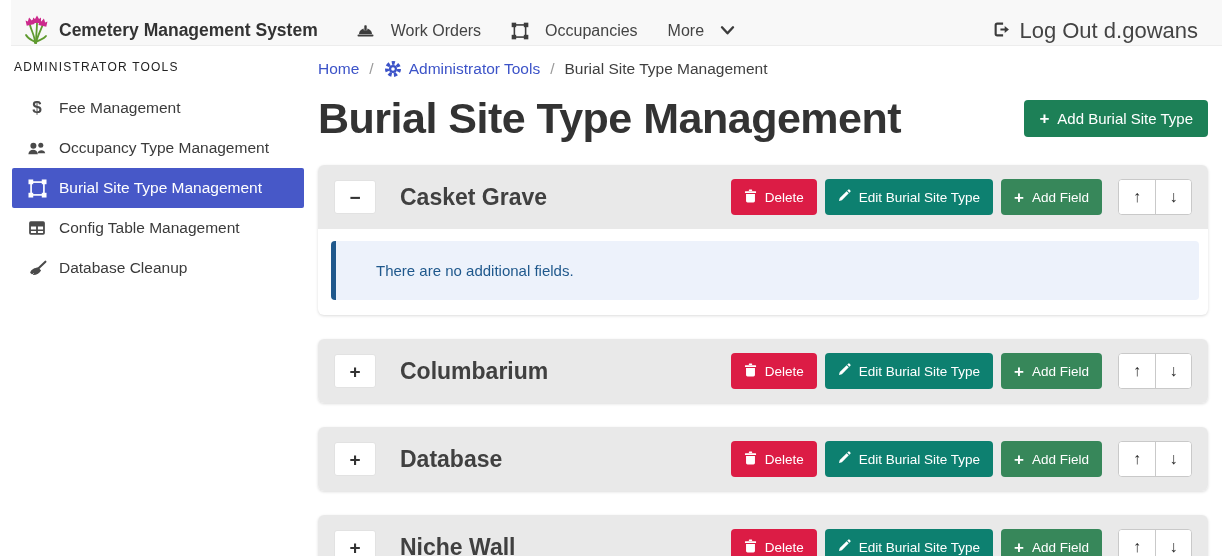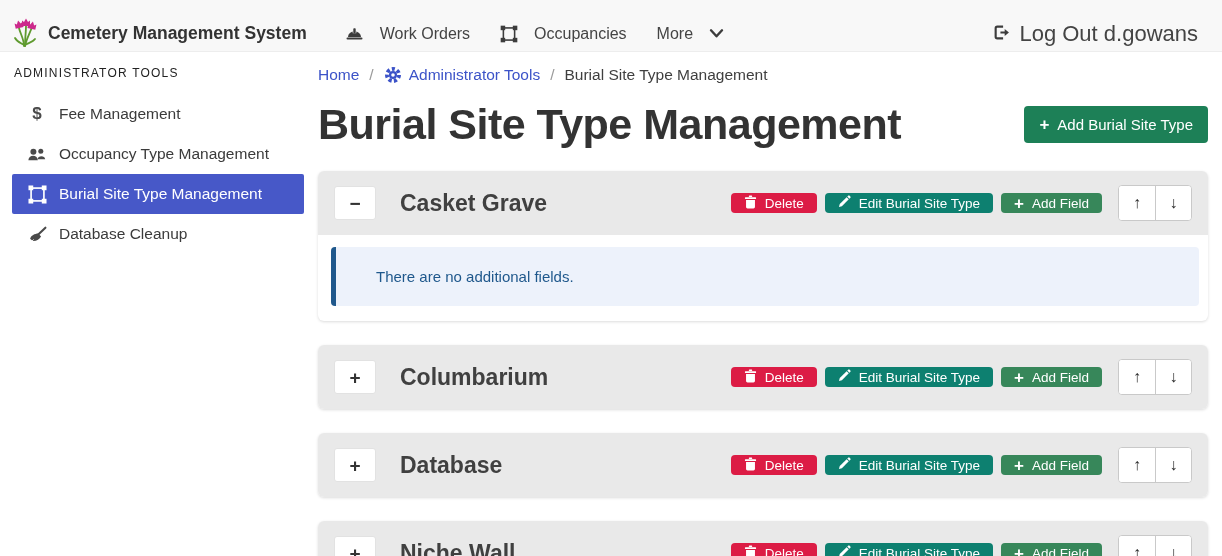--- a/index.html
+++ b/index.html
@@ -1,21 +1,21 @@
 <!DOCTYPE html>
 <html><head>
 <meta charset="utf-8">
 <style>
   * { margin:0; padding:0; box-sizing:border-box; }
   html,body { width:1222px; height:556px; overflow:hidden; background:#fff;
     font-family:"Liberation Sans", sans-serif; color:#3c3c3c; }
 
   
-  .navbar { height:52px; background:#f8f8f8; border-bottom:1px solid #ededed;
-    display:flex; align-items:center; padding:16px 24px 0 12px; }
+  .navbar { height:46px; background:#f8f8f8; border-bottom:1px solid #ededed;
+    display:flex; align-items:center; padding:16px 24px 0 12px;margin-left:11px; }
   .brand { display:flex; align-items:center; gap:10px; cursor:pointer; }
   .brand-title { font-size:17.5px; font-weight:700; color:#333; }
   .nav-items { display:flex; align-items:center; margin-left:38px; gap:30px; }
   .nav-item { display:flex; align-items:center; gap:16px; font-size:16px; color:#444; cursor:pointer; }
   .nav-item svg { display:block; }
   .nav-spacer { flex:1; }
   .logout { display:flex; align-items:center; gap:9px; font-size:22px; color:#444; cursor:pointer; }
 
   
   .layout { display:flex; align-items:flex-start; }
@@ -45,21 +45,21 @@
   .plus-glyph { font-size:17px; font-weight:700; line-height:1; }
 
   .panels { margin-top:22px; display:flex; flex-direction:column; gap:24px; }
   .panel { border-radius:6px; background:#fff; box-shadow:0 1px 3px rgba(0,0,0,.14); }
   .panel-header { background:#e9e9e9; border-radius:6px; display:flex; align-items:center; padding:14px 16px; }
   .panel.expanded .panel-header { border-radius:6px 6px 0 0; }
   .toggle-btn { width:42px; height:34px; background:#fff; border:1px solid #e2e2e2; border-radius:3px;
     font-size:19px; font-weight:700; color:#333; cursor:pointer; line-height:1; font-family:inherit; }
   .panel-title { font-size:23px; font-weight:600; color:#404040; margin-left:24px; }
   .panel-actions { margin-left:auto; display:flex; align-items:center; gap:8px; }
-  .btn-sm { font-size:13.5px; padding:8px 13px; height:20px; }
+  .btn-sm { font-size:13.5px; padding:8px 13px; height:36px; }
   .btn-delete { background:#dc1c45; }
   .btn-edit { background:#0d8070; }
   .btn-addfield { background:#37875a; }
   .arrow-group { display:flex; margin-left:8px; border:1px solid #c9c9c9; border-radius:4px;
     overflow:hidden; background:#fff; height:36px; }
   .arrow-btn { width:36px; border:none; background:#fff; font-size:16px; color:#2d2d2d; cursor:pointer; }
   .arrow-btn + .arrow-btn { border-left:1px solid #c9c9c9; }
 
   .panel-body { padding:12px 9px 15px 13px; }
   .alert-info { background:#edf2fb; border-left:5px solid #1f588c; border-radius:4px;
@@ -167,20 +167,28 @@
                 <rect x="11.6" y="0.4" width="4" height="4"></rect>
                 <rect x="0.4" y="11.6" width="4" height="4"></rect>
                 <rect x="11.6" y="11.6" width="4" height="4"></rect>
               </g>
             </svg>
           </span>
     <span class="label">Burial Site Type Management</span>
   </div>
         <div class="side-item">
     <span class="icon">
+            <svg width="18" height="16" viewBox="0 0 16 14" fill="#4a4a4a">
+              <path d="M1 2.5 A1.5 1.5 0 0 1 2.5 1 h11 A1.5 1.5 0 0 1 15 2.5 V11.5 A1.5 1.5 0 0 1 13.5 13 h-11 A1.5 1.5 0 0 1 1 11.5 z M2.6 5.6 h4.6 v2.8 H2.6 z M8.8 5.6 h4.6 v2.8 H8.8 z M2.6 9.6 h4.6 v1.8 H2.6 z M8.8 9.6 h4.6 v1.8 H8.8 z" fill-rule="evenodd"></path>
+            </svg>
+          </span>
+    <span class="label">Config Table Management</span>
+  </div>
+        <div class="side-item">
+    <span class="icon">
             <svg width="19" height="17" viewBox="0 0 18 16">
               <path d="M16.5 1.5 L9.5 8.2" stroke="#4a4a4a" stroke-width="2" stroke-linecap="round"></path>
               <path d="M9.8 7 L12.4 9.8 C11 12.6 7.6 14.4 4.2 14 L2 12 C2.6 9 6.4 7 9.8 7 z" fill="#4a4a4a"></path>
               <path d="M3 14.8 l2.4-2.1" stroke="#fff" stroke-width="0.8"></path>
             </svg>
           </span>
     <span class="label">Database Cleanup</span>
   </div>
       </nav>
   </aside>

